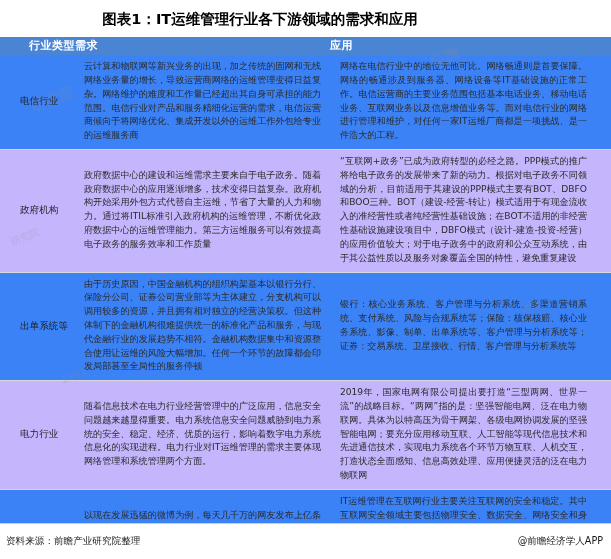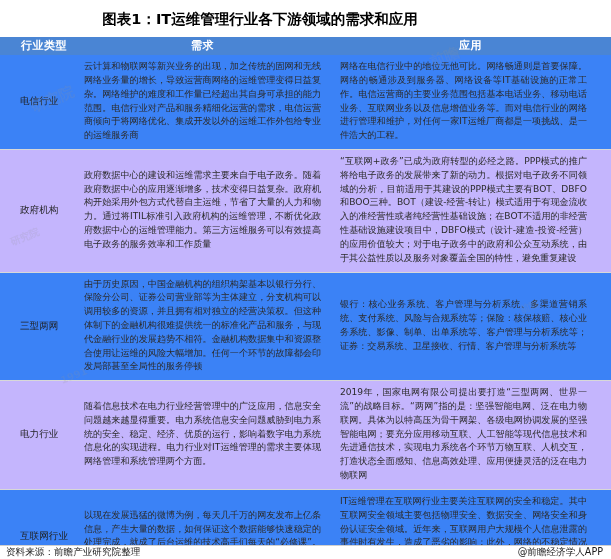--- a/index.html
+++ b/index.html
@@ -44,26 +44,26 @@
   table.data-table col.c-demand { width: 255px; }
   table.data-table col.c-app { width: 281px; }
 
   thead th {
     background: #4a85d4;
     color: #ffffff;
     font-size: 11px;
     font-weight: bold;
     height: 17px;
     padding: 1px 0 2px 0;
-    text-align: center;
+    text-align: left;
     vertical-align: middle;
     border: none;
     letter-spacing: 0.5px;
   }
-  thead th.th-type { text-align: center; padding-left: 13px; }
+  thead th.th-type { text-align: right; padding-left: 13px; }
 
   tbody td {
     font-size: 9.1px;
     line-height: 1.52;
     color: #2b2b2b;
     vertical-align: middle;
     padding: 5px 6px 6px 6px;
     border-bottom: 1px solid #d8d8d8;
     text-align: justify;
     text-justify: inter-ideograph;
@@ -84,21 +84,21 @@
 
   tbody tr.shade td { background: #3b82f6; }
   tbody tr.plain td { background: #c4b5fd; }
 
   
   .footer {
     position: absolute;
     left: 0;
     bottom: 0;
     width: 611px;
-    height: 14px;
+    height: 36px;
     display: flex;
     align-items: center;
     justify-content: space-between;
     padding: 0 8px 0 6px;
     border-top: 1px solid #cfcfcf;
     background: #ffffff;
   }
   .footer-source {
     font-size: 9.6px;
     color: #1a1a1a;
@@ -154,21 +154,21 @@
         <td class="cell-type">电信行业</td>
         <td class="cell-demand">云计算和物联网等新兴业务的出现，加之传统的固网和无线网络业务量的增长，导致运营商网络的运维管理变得日益复杂。网络维护的难度和工作量已经超出其自身可承担的能力范围。电信行业对产品和服务精细化运营的需求，电信运营商倾向于将网络优化、集成开发以外的运维工作外包给专业的运维服务商</td>
         <td class="cell-app">网络在电信行业中的地位无他可比。网络畅通则是首要保障。网络的畅通涉及到服务器、网络设备等IT基础设施的正常工作。电信运营商的主要业务范围包括基本电话业务、移动电话业务、互联网业务以及信息增值业务等。而对电信行业的网络进行管理和维护，对任何一家IT运维厂商都是一项挑战、是一件浩大的工程。</td>
       </tr>
       <tr class="plain">
         <td class="cell-type">政府机构</td>
         <td class="cell-demand">政府数据中心的建设和运维需求主要来自于电子政务。随着政府数据中心的应用逐渐增多，技术变得日益复杂。政府机构开始采用外包方式代替自主运维，节省了大量的人力和物力。通过将ITIL标准引入政府机构的运维管理，不断优化政府数据中心的运维管理能力。第三方运维服务可以有效提高电子政务的服务效率和工作质量</td>
         <td class="cell-app">“互联网+政务”已成为政府转型的必经之路。PPP模式的推广将给电子政务的发展带来了新的动力。根据对电子政务不同领域的分析，目前适用于其建设的PPP模式主要有BOT、DBFO和BOO三种。BOT（建设-经营-转让）模式适用于有现金流收入的准经营性或者纯经营性基础设施；在BOT不适用的非经营性基础设施建设项目中，DBFO模式（设计-建造-投资-经营）的应用价值较大；对于电子政务中的政府和公众互动系统，由于其公益性质以及服务对象覆盖全国的特性，避免重复建设</td>
       </tr>
       <tr class="shade">
-        <td class="cell-type">三型两网</td>
+        <td class="cell-type">出单系统等</td>
         <td class="cell-demand">由于历史原因，中国金融机构的组织构架基本以银行分行、保险分公司、证券公司营业部等为主体建立，分支机构可以调用较多的资源，并且拥有相对独立的经营决策权。但这种体制下的金融机构很难提供统一的标准化产品和服务，与现代金融行业的发展趋势不相符。金融机构数据集中和资源整合使用让运维的风险大幅增加。任何一个环节的故障都会印发局部甚至全局性的服务停顿</td>
         <td class="cell-app">银行：核心业务系统、客户管理与分析系统、多渠道营销系统、支付系统、风险与合规系统等；保险：核保核赔、核心业务系统、影像、制单、出单系统等、客户管理与分析系统等；证券：交易系统、卫星接收、行情、客户管理与分析系统等</td>
       </tr>
       <tr class="plain">
         <td class="cell-type">电力行业</td>
         <td class="cell-demand">随着信息技术在电力行业经营管理中的广泛应用，信息安全问题越来越显得重要。电力系统信息安全问题威胁到电力系统的安全、稳定、经济、优质的运行，影响着数字电力系统信息化的实现进程。电力行业对IT运维管理的需求主要体现网络管理和系统管理两个方面。</td>
         <td class="cell-app">2019年，国家电网有限公司提出要打造“三型两网、世界一流”的战略目标。“两网”指的是：坚强智能电网、泛在电力物联网。具体为以特高压为骨干网架、各级电网协调发展的坚强智能电网；要充分应用移动互联、人工智能等现代信息技术和先进通信技术，实现电力系统各个环节万物互联、人机交互，打造状态全面感知、信息高效处理、应用便捷灵活的泛在电力物联网</td>
       </tr>
       <tr class="shade">
         <td class="cell-type">互联网行业</td>

